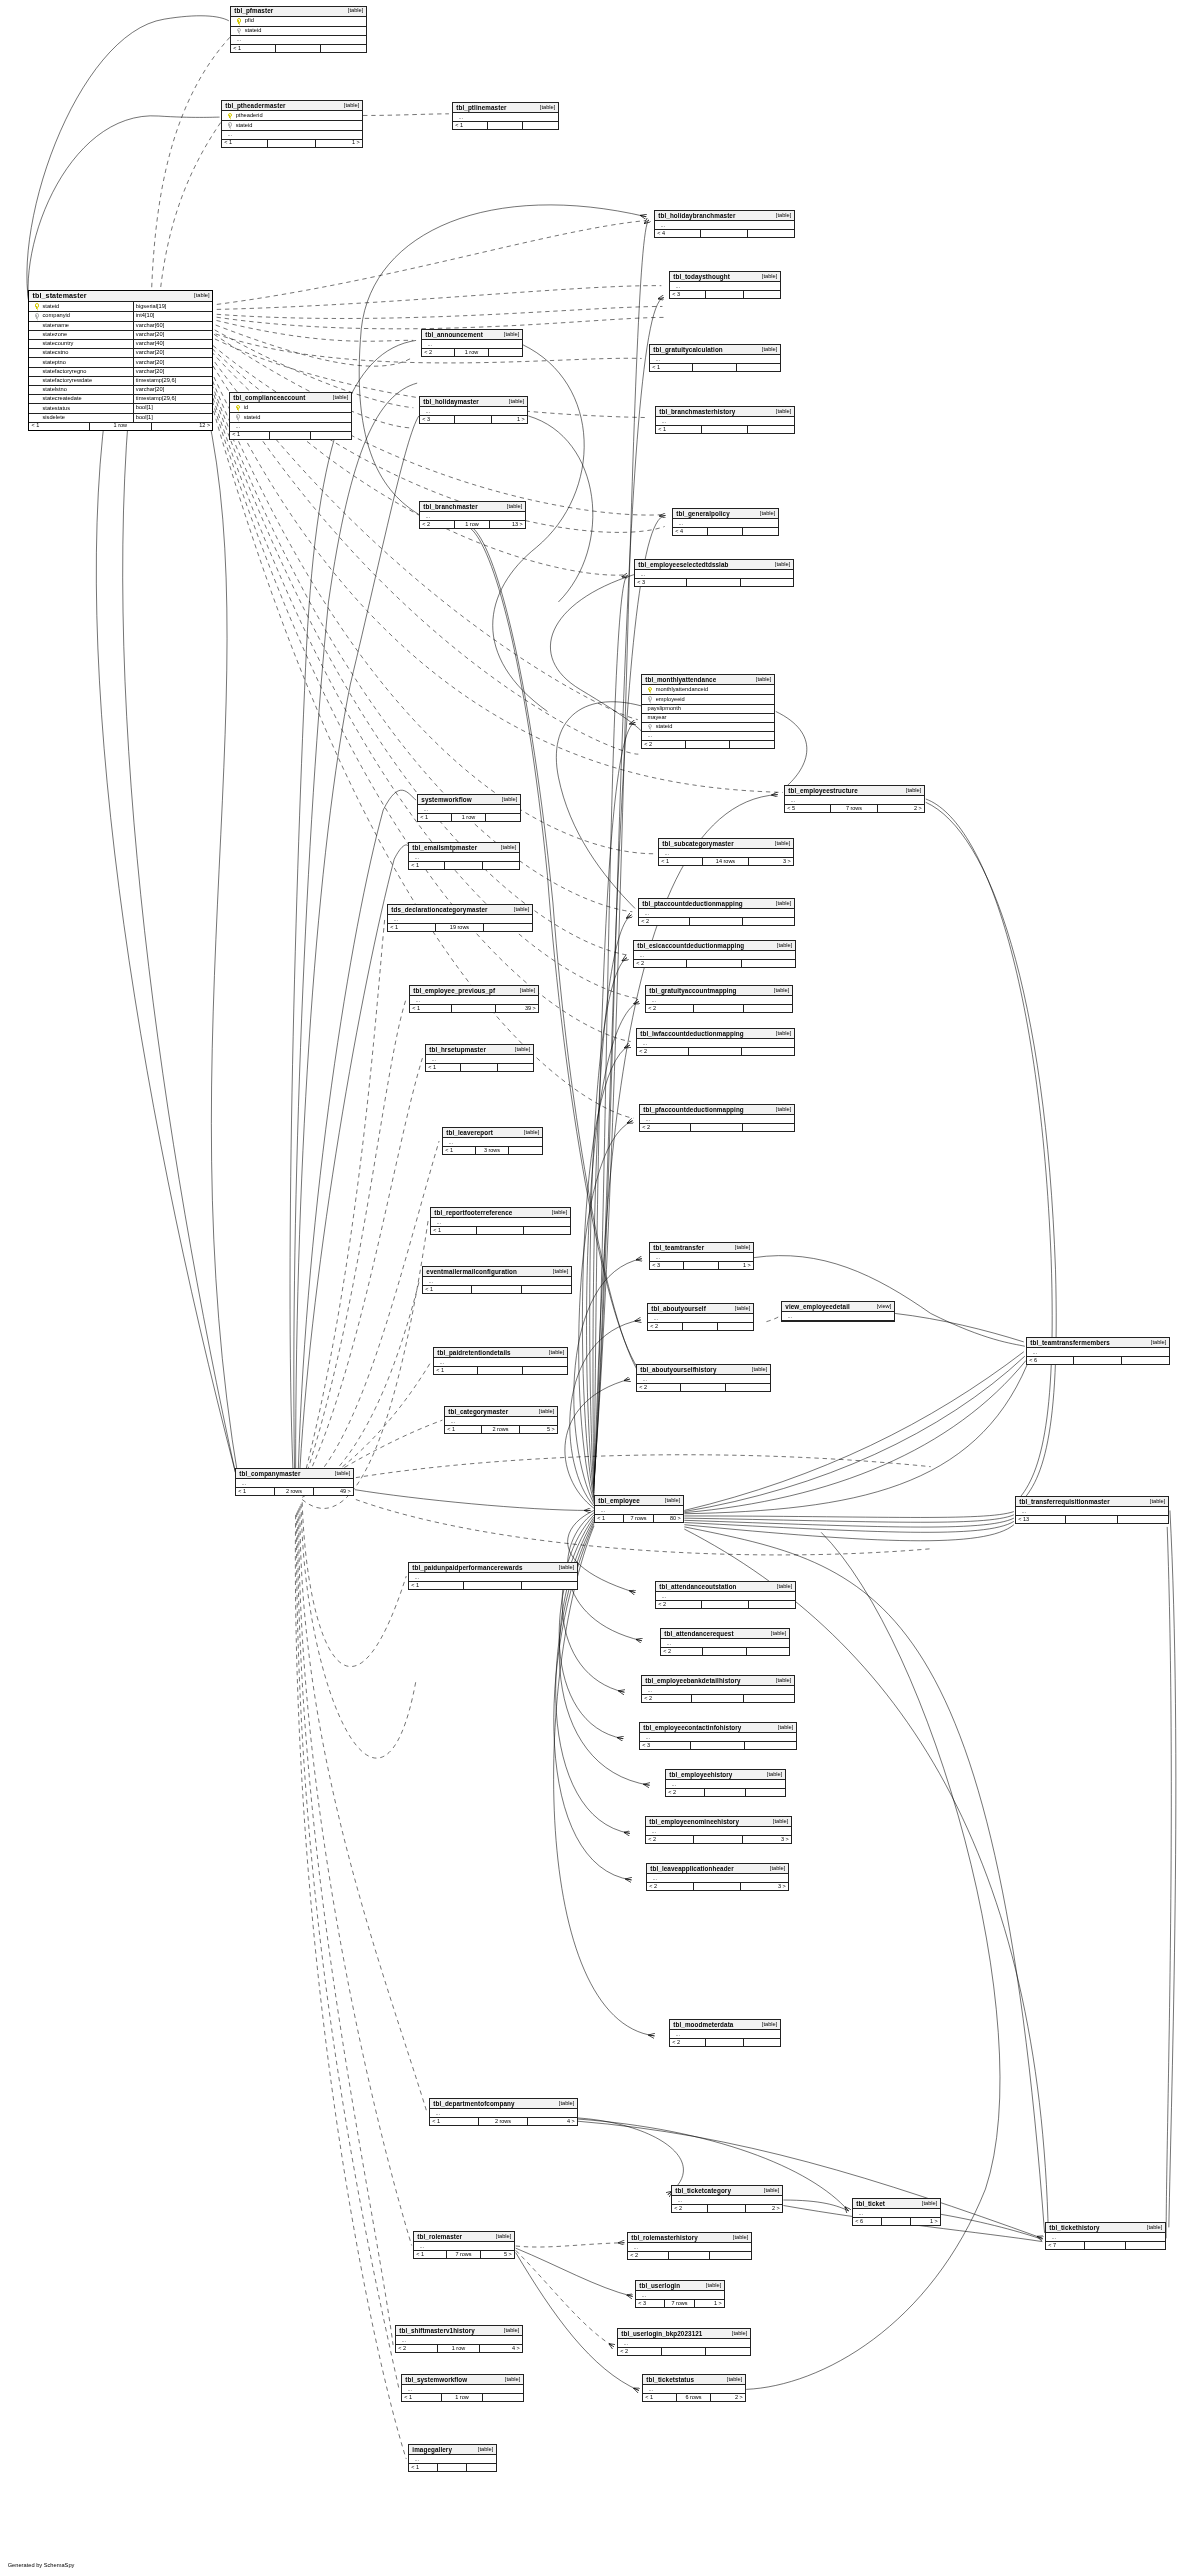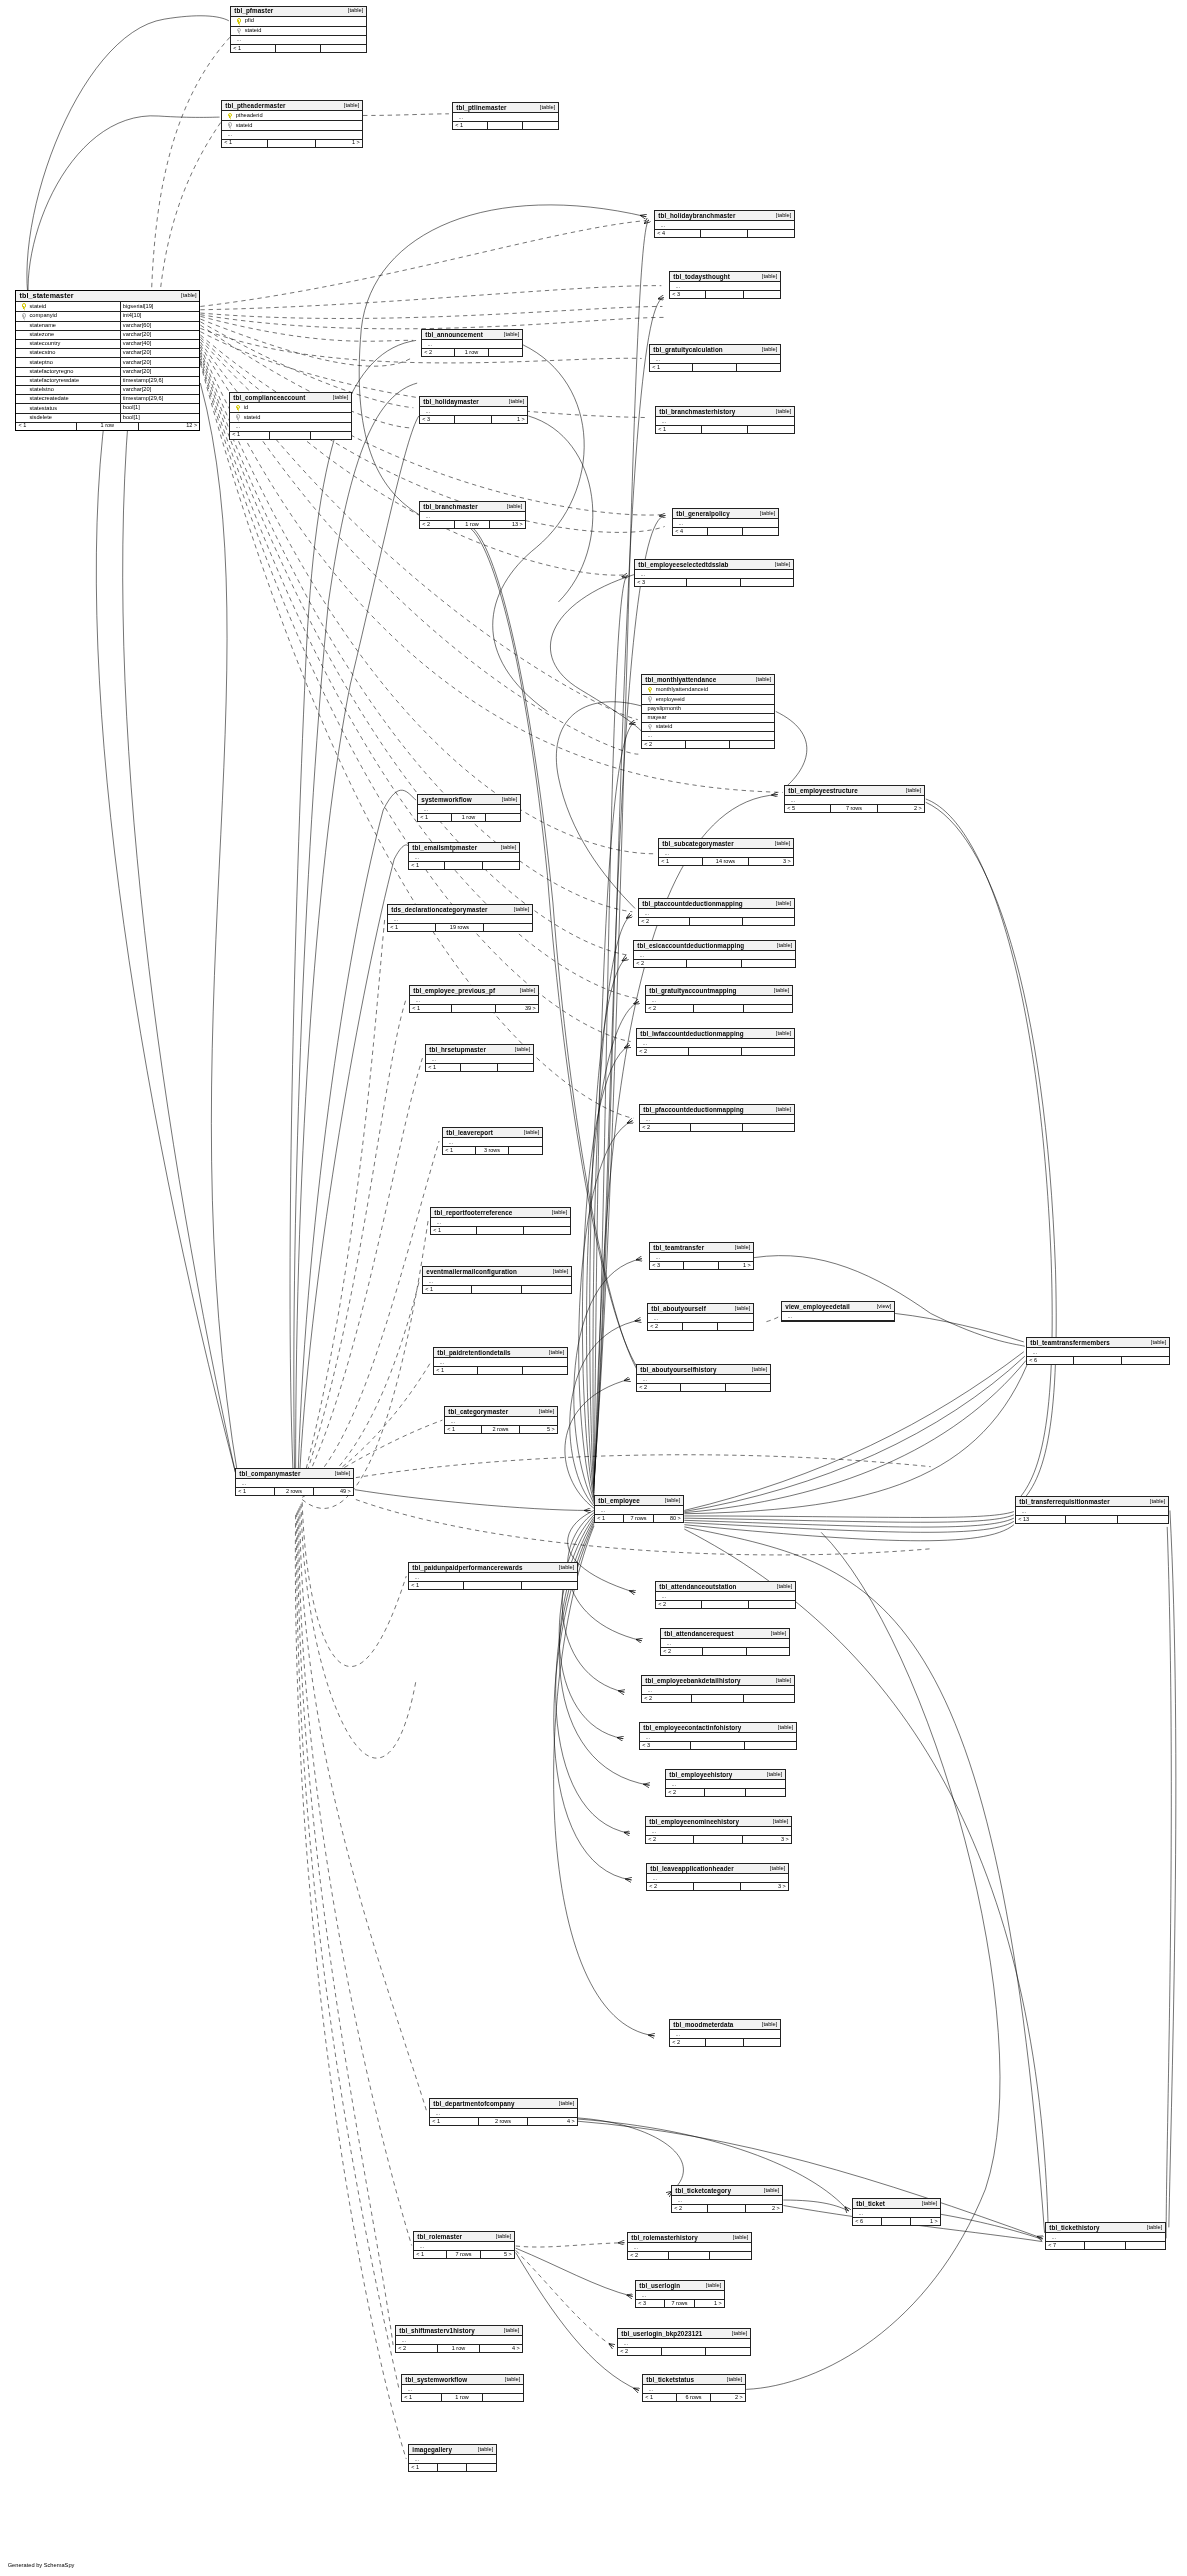--- a/index.html
+++ b/index.html
@@ -25,21 +25,21 @@
     z-index: 1;
   }
   .tbl {
     position: absolute;
     background: #ffffff;
     border: 0.5px solid #222222;
     z-index: 5;
     font-size: 6px;
     line-height: 1;
   }
-  .tbl.thick { border: 1.1px solid #000000; }
+  .tbl.thick { border: 1.1px solid #000000; margin-left: 13px; }
   .tbl .hdr {
     background: #f2f2f2;
     border-bottom: 0.5px solid #222222;
     display: flex;
     align-items: center;
     justify-content: space-between;
     padding: 1.6px 2.7px 1.6px 3.3px;
     white-space: nowrap;
   }
   .tbl .hdr .nm {

